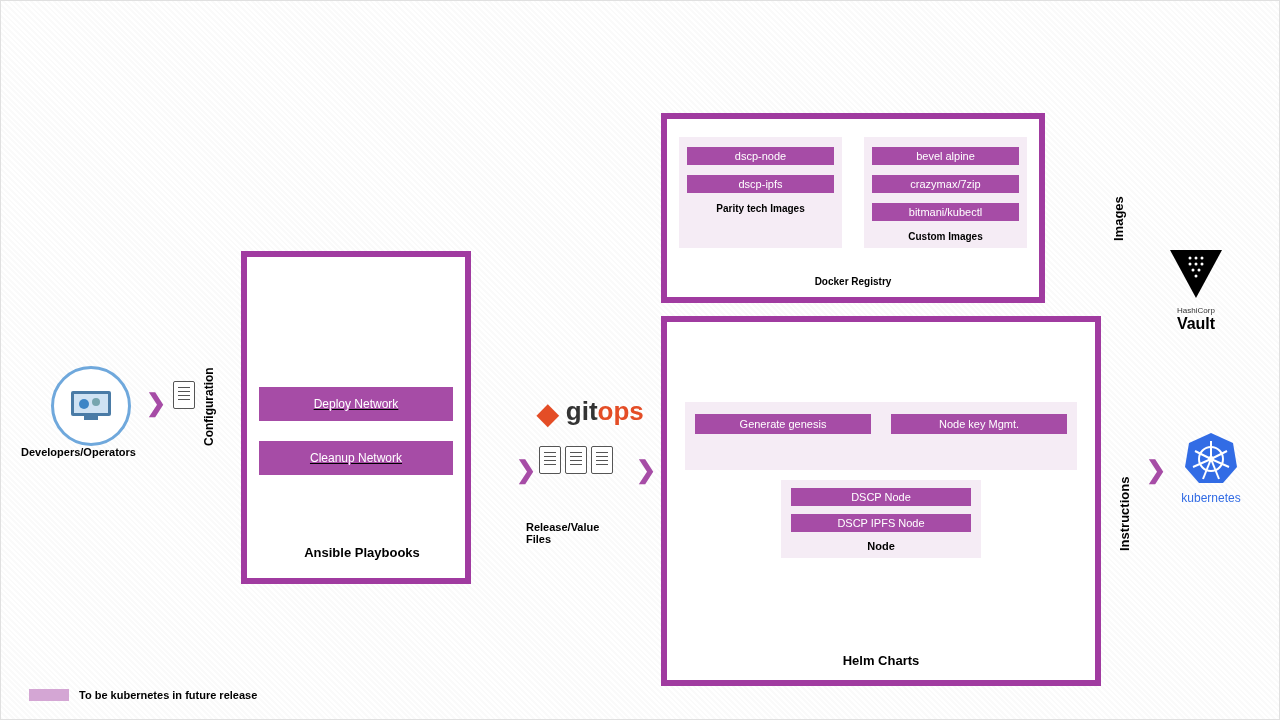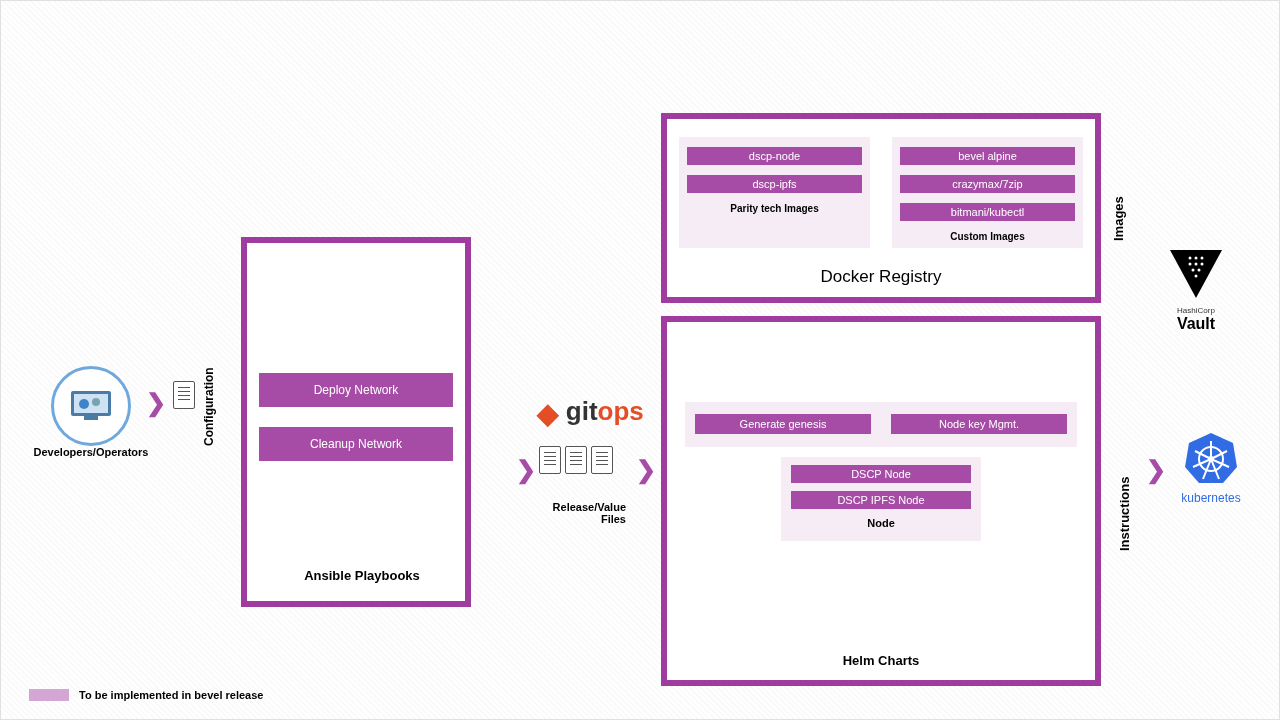--- a/index.html
+++ b/index.html
@@ -1,55 +1,55 @@
 <!DOCTYPE html>
 <html><head>
 <meta charset="utf-8">
 <style>
 * { box-sizing: border-box; margin: 0; padding: 0; }
 body { font-family: Arial, sans-serif; background: #fff; width: 1280px; height: 720px; position: relative; overflow: hidden; }
 .canvas { position: relative; width: 100%; height: 100%; background: repeating-linear-gradient(45deg, #fafafa, #fafafa 2px, #fff 2px, #fff 4px); border: 1px solid #e0e0e0; }
 
 .devops-icon { position: absolute; left: 50px; top: 365px; width: 80px; height: 80px; border: 3px solid #6fa8dc; border-radius: 50%; background: #fff; display: flex; align-items: center; justify-content: center; }
 .devops-icon svg { width: 50px; height: 40px; }
-.devops-label { position: absolute; left: 20px; top: 445px; width: 140px; text-align: center; font-size: 11px; font-weight: bold; }
+.devops-label { position: absolute; left: 20px; top: 445px; width: 140px; font-size: 11px; font-weight: bold; }
 
 .chevron { color: #a64ca6; font-size: 24px; font-weight: bold; }
 .chev1 { position: absolute; left: 145px; top: 388px; }
 .doc1 { position: absolute; left: 172px; top: 380px; }
 .vlabel-config { position: absolute; left: 201px; top: 445px; font-size: 12px; font-weight: bold; transform: rotate(-90deg); transform-origin: left top; }
 
-.ansible-box { position: absolute; left: 240px; top: 236px; width: 230px; height: 370px; border: 6px solid #a03ba0; background: #fff; }
+.ansible-box { position: absolute; left: 240px; top: 250px; width: 230px; height: 333px; border: 6px solid #a03ba0; background: #fff; text-decoration: underline; }
 .ansible-inner { padding: 130px 12px 0 12px; }
 .pb-btn { background: #a64ca6; color: #fff; text-align: center; padding: 10px 8px; font-size: 12px; margin-bottom: 20px; }
 .ansible-title { position: absolute; bottom: 18px; left: 0; right: 0; text-align: center; font-size: 13px; font-weight: bold; margin-left: 12px; }
 
 .gitops { position: absolute; left: 495px; top: 395px; font-size: 26px; font-weight: bold; margin-left: 41px; }
 .gitops .git-icon { color: #e44d26; font-size: 28px; vertical-align: middle; }
 .gitops .git { color: #333; }
 .gitops .ops { color: #e44d26; }
 
 .chev2 { position: absolute; left: 515px; top: 455px; }
 .docs3 { position: absolute; left: 538px; top: 445px; }
 .chev3 { position: absolute; left: 635px; top: 455px; }
-.release-label { position: absolute; left: 525px; top: 500px; width: 100px; text-align: right; font-size: 11px; font-weight: bold; }
+.release-label { position: absolute; left: 525px; top: 520px; width: 100px; text-align: left; font-size: 11px; font-weight: bold; }
 
-.registry-box { position: absolute; left: 660px; top: 112px; width: 440px; height: 190px; border: 6px solid #a03ba0; background: #fff; }
+.registry-box { position: absolute; left: 660px; top: 112px; width: 384px; height: 190px; border: 6px solid #a03ba0; background: #fff; }
 .reg-inner { display: flex; padding: 18px 12px 0 12px; gap: 22px; }
 .reg-col { flex: 1; background: #f5ecf5; padding: 10px 8px 6px 8px; position: relative; }
 .img-tag { background: #a64ca6; color: #fff; text-align: center; font-size: 11px; padding: 3px 4px; margin-bottom: 10px; }
 .reg-col-label { text-align: center; font-size: 10px; font-weight: bold; margin-top: 4px; }
-.registry-title { position: absolute; bottom: 10px; left: 0; right: 0; text-align: center; font-size: 17px; font-weight: normal; }
+.registry-title { position: absolute; bottom: 10px; left: 0; right: 0; text-align: center; font-size: 10px; font-weight: bold; }
 
 .helm-box { position: absolute; left: 660px; top: 315px; width: 440px; height: 370px; border: 6px solid #a03ba0; background: #fff; }
 .net-mgmt { margin: 80px 18px 0 18px; background: #f5ecf5; padding: 12px 10px 8px 10px; }
-.net-row { display: flex; gap: 20px; margin-bottom: 5px; }
+.net-row { display: flex; gap: 20px; margin-bottom: 28px; }
 .net-tag { flex: 1; background: #a64ca6; color: #fff; text-align: center; font-size: 11px; padding: 4px 6px; }
 .net-label { text-align: center; font-size: 11px; font-weight: bold; }
-.node-mgmt { margin: 10px auto 0 auto; width: 200px; background: #f5ecf5; padding: 8px 10px 12px 10px; }
+.node-mgmt { margin: 10px auto 0 auto; width: 200px; background: #f5ecf5; padding: 8px 10px 6px 10px; }
 .node-tag { background: #a64ca6; color: #fff; text-align: center; font-size: 11px; padding: 3px 4px; margin-bottom: 8px; }
 .helm-title { position: absolute; bottom: 12px; left: 0; right: 0; text-align: center; font-size: 13px; font-weight: bold; margin-top: 28px; }
 
 .vlabel-images { position: absolute; left: 1110px; top: 240px; font-size: 13px; font-weight: bold; transform: rotate(-90deg); transform-origin: left top; }
 .vlabel-instr { position: absolute; left: 1116px; top: 550px; font-size: 13px; font-weight: bold; transform: rotate(-90deg); transform-origin: left top; }
 
 .vault { position: absolute; left: 1155px; top: 245px; text-align: center; width: 80px; }
 .vault svg { width: 56px; height: 56px; }
 .vault-label { font-size: 8px; color: #333; }
 .vault-name { font-size: 16px; font-weight: bold; }
@@ -170,16 +170,16 @@
         <line x1="28" y1="28" x2="20" y2="48" stroke="#fff" stroke-width="2"></line>
         <line x1="28" y1="28" x2="10" y2="36" stroke="#fff" stroke-width="2"></line>
         <line x1="28" y1="28" x2="12" y2="20" stroke="#fff" stroke-width="2"></line>
         <circle cx="28" cy="28" r="3" fill="#fff"></circle>
       </svg>
     <div class="k8s-label">kubernetes</div>
   </div>
 
   <div class="legend">
     <div class="legend-swatch"></div>
-    <div class="legend-text">To be implemented in bevel release</div>
+    <div class="legend-text">To be kubernetes in future release</div>
   </div>
 
 </div>
 
 </body></html>

